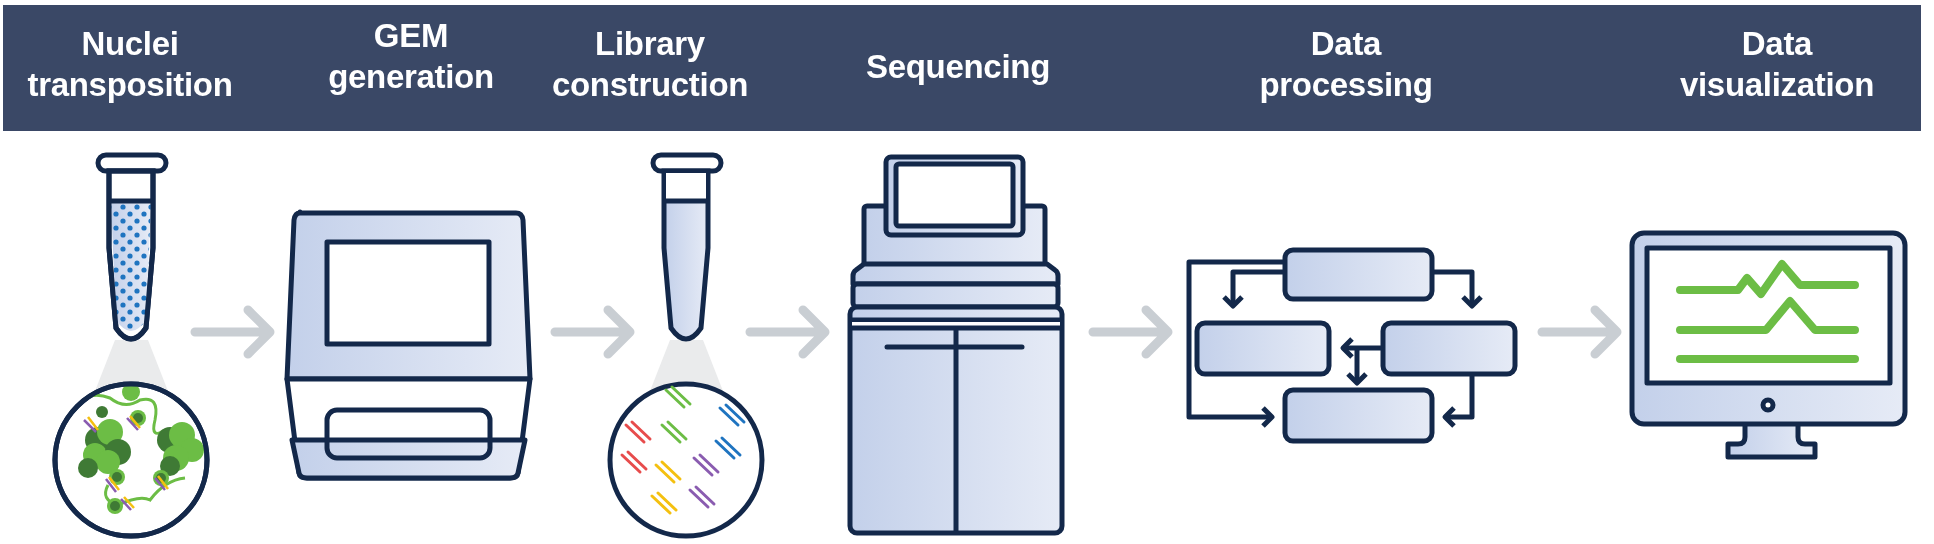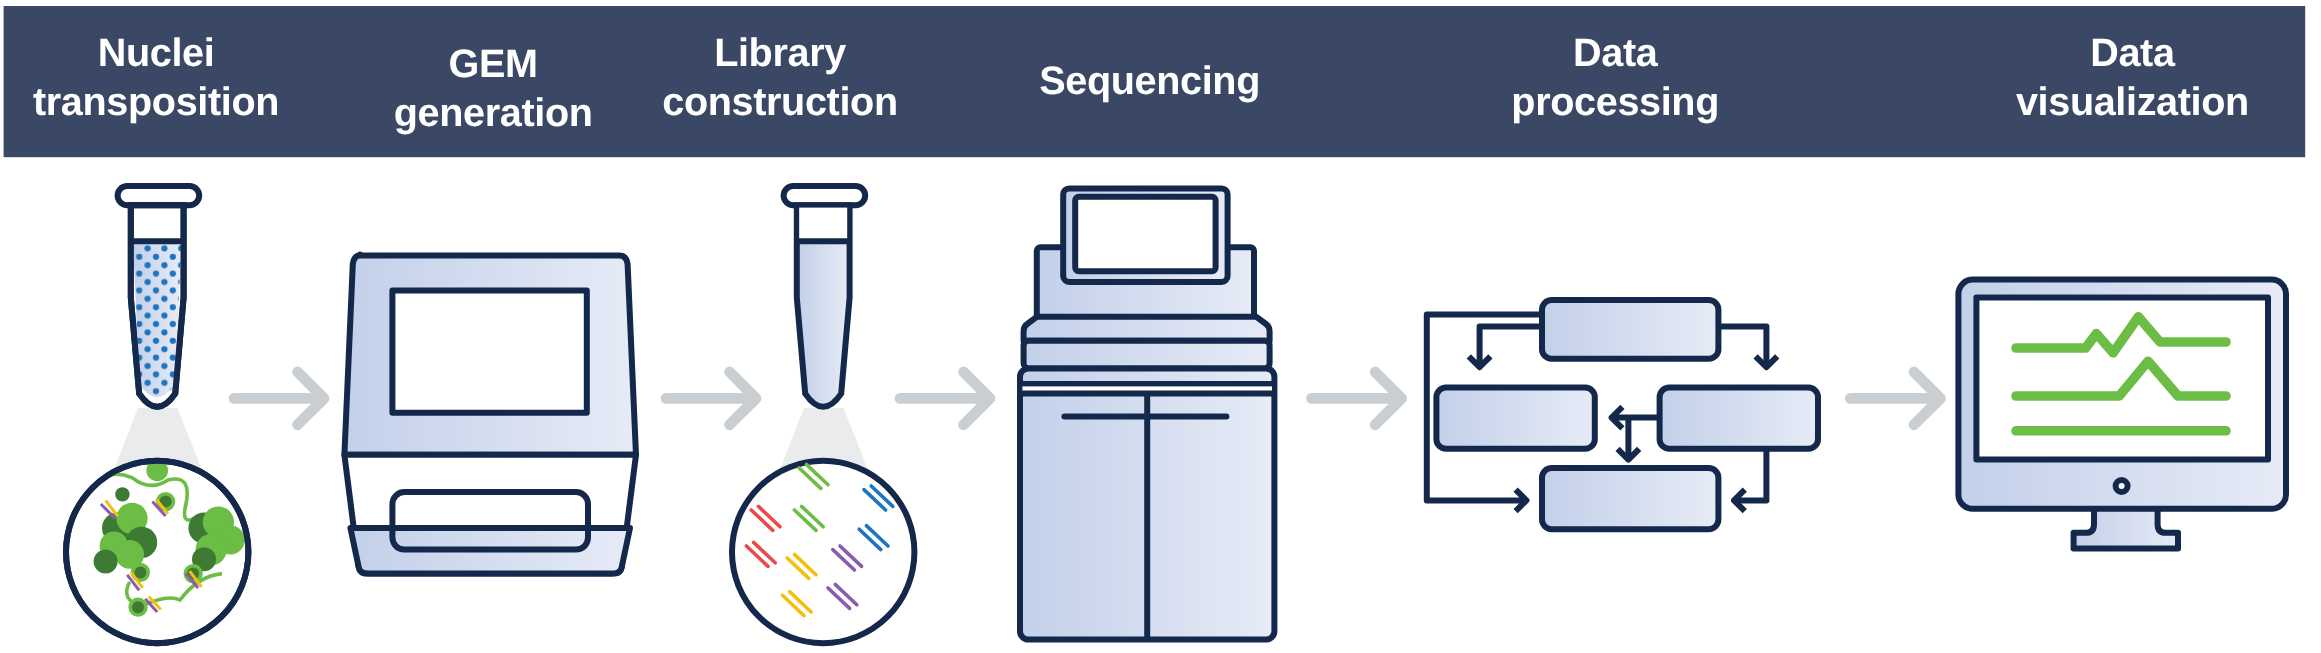--- a/index.html
+++ b/index.html
@@ -7,21 +7,21 @@
   .header{position:absolute;left:3px;top:5px;width:1918px;height:126px;background:#3a4866;}
   .step-label{position:absolute;color:#fff;font-weight:bold;font-size:33px;line-height:41px;text-align:center;white-space:pre-line;transform:translateX(-50%);letter-spacing:-0.3px;}
   svg.art{position:absolute;left:0;top:0;}
 </style>
 </head>
 <body>
 
 <div class="header"></div>
 <div class="step-label" style="left:130px;top:23px;">Nuclei
 transposition</div>
-<div class="step-label" style="left:411px;top:32px;">GEM
+<div class="step-label" style="left:411px;top:15px;">GEM
 generation</div>
 <div class="step-label" style="left:650px;top:23px;">Library
 construction</div>
 <div class="step-label" style="left:958px;top:46px;">Sequencing</div>
 <div class="step-label" style="left:1346px;top:23px;">Data
 processing</div>
 <div class="step-label" style="left:1777px;top:23px;">Data
 visualization</div>
 
 <svg class="art" width="1934" height="544" viewBox="0 0 1934 544">

